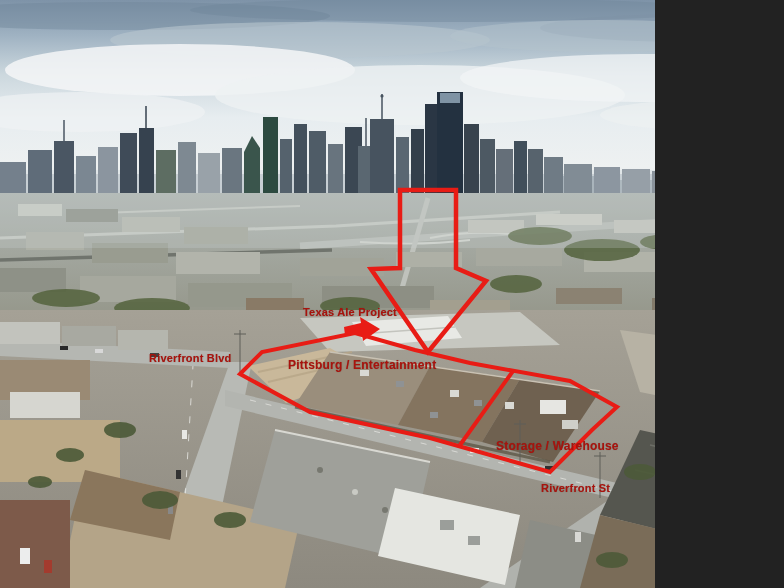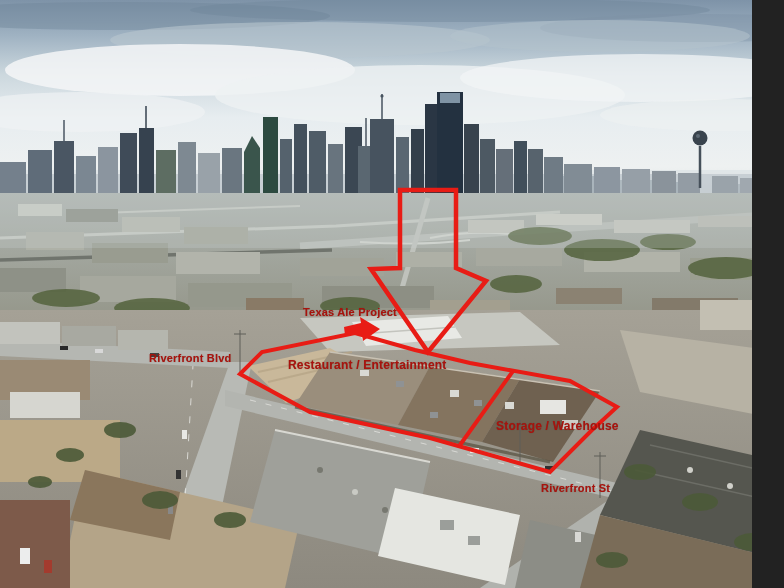--- a/index.html
+++ b/index.html
@@ -1,17 +1,17 @@
 <!DOCTYPE html>
 <html style="--anno-line: #e81c15; --anno-text: #a8130d;"><head>
 <meta charset="utf-8">
 <style>
   html,body{margin:0;padding:0;background:#222;}
   #stage{
-    position:relative;width:752px;height:588px;overflow:hidden;
+    position:relative;width:655px;height:588px;overflow:hidden;
     font-family:"Liberation Sans",sans-serif;
     text-align:right;
   }
   #stage svg{position:absolute;left:0;top:0;}
   .anno{stroke:var(--anno-line,#e81c15);fill:none;stroke-linejoin:miter;}
   .anno-fill{fill:var(--anno-line,#e81c15);stroke:none;}
   .photo-label{
     position:absolute;color:var(--anno-text,#a8130d);
     font-weight:bold;white-space:nowrap;letter-spacing:.2px;
     text-shadow:0 0 1px rgba(60,0,0,.35);
@@ -263,17 +263,17 @@
 
   <g>
     <path class="anno" stroke-width="4.5" d="M400,190 L456,190 L456,268 L486,281 L428,352 L371,269 L400,268 Z"></path>
     <path class="anno" stroke-width="4" d="M240,374 L262,352 L355,333 L415,350 L470,363 L570,381 L617,407 L592,430 L550,472 L430,438 L310,412 Z"></path>
     <path class="anno" stroke-width="4" d="M513,371 L460,445"></path>
     <path class="anno-fill" d="M344,327 L361,323 L360,317 L380,329 L363,341 L362,334 L345,335 Z"></path>
   </g>
 </svg>
 
   <div class="photo-label lbl-11" style="left:303px;top:306px;">Texas Ale Project</div>
-  <div class="photo-label lbl-12" style="left:288px;top:358px;">Restaurant / Entertainment</div>
+  <div class="photo-label lbl-12" style="left:288px;top:358px;">Pittsburg / Entertainment</div>
   <div class="photo-label lbl-11" style="left:149px;top:352px;">Riverfront Blvd</div>
-  <div class="photo-label lbl-12" style="left:496px;top:419px;">Storage / Warehouse</div>
+  <div class="photo-label lbl-12" style="left:496px;top:439px;">Storage / Warehouse</div>
   <div class="photo-label lbl-11" style="left:541px;top:482px;">Riverfront St</div>
 </div>
 
 </body></html>

